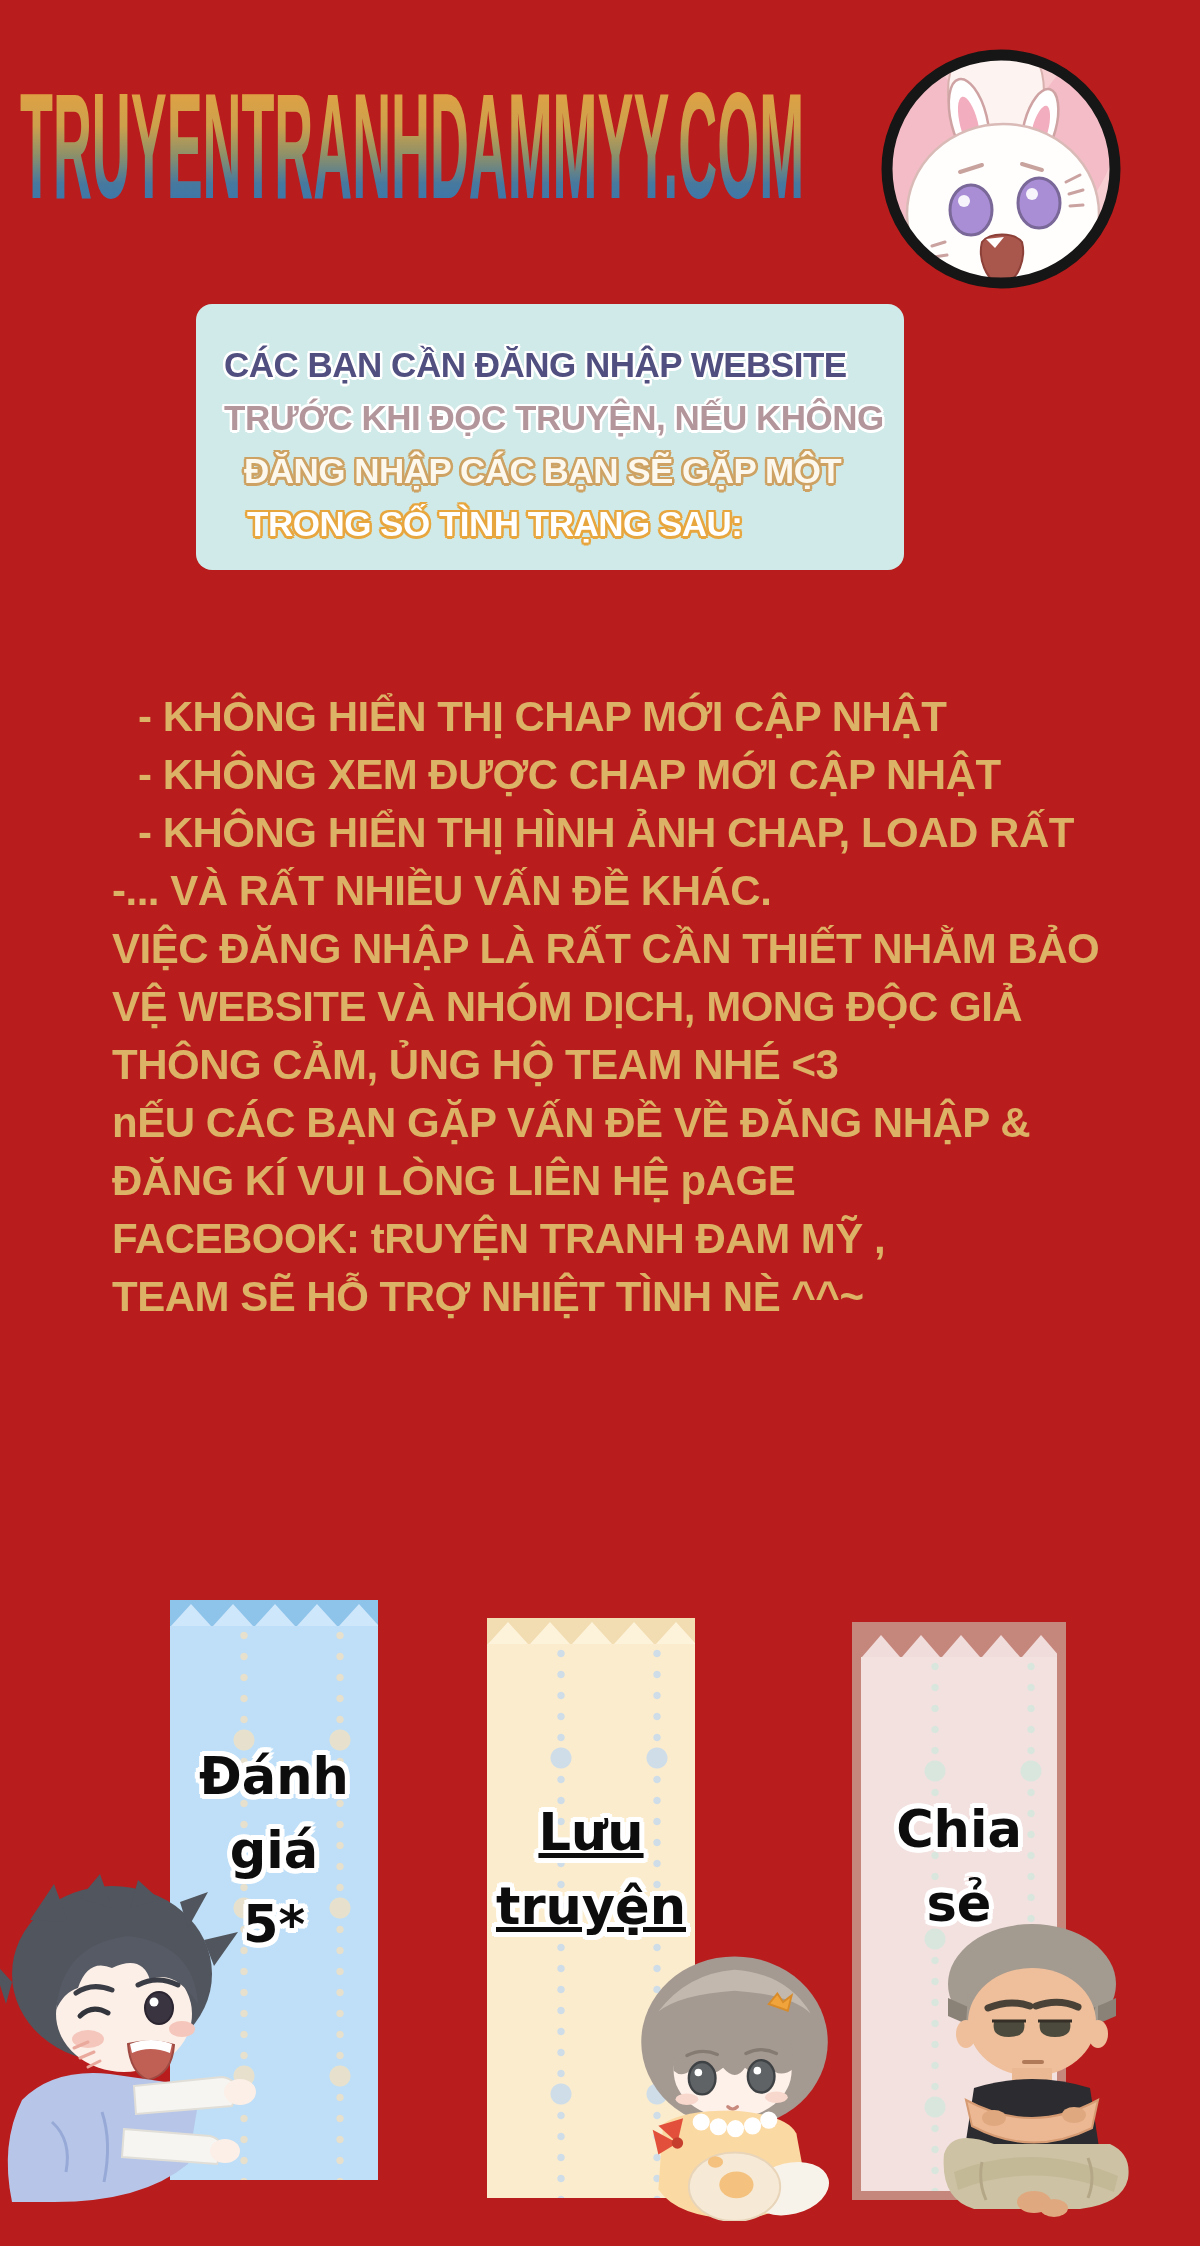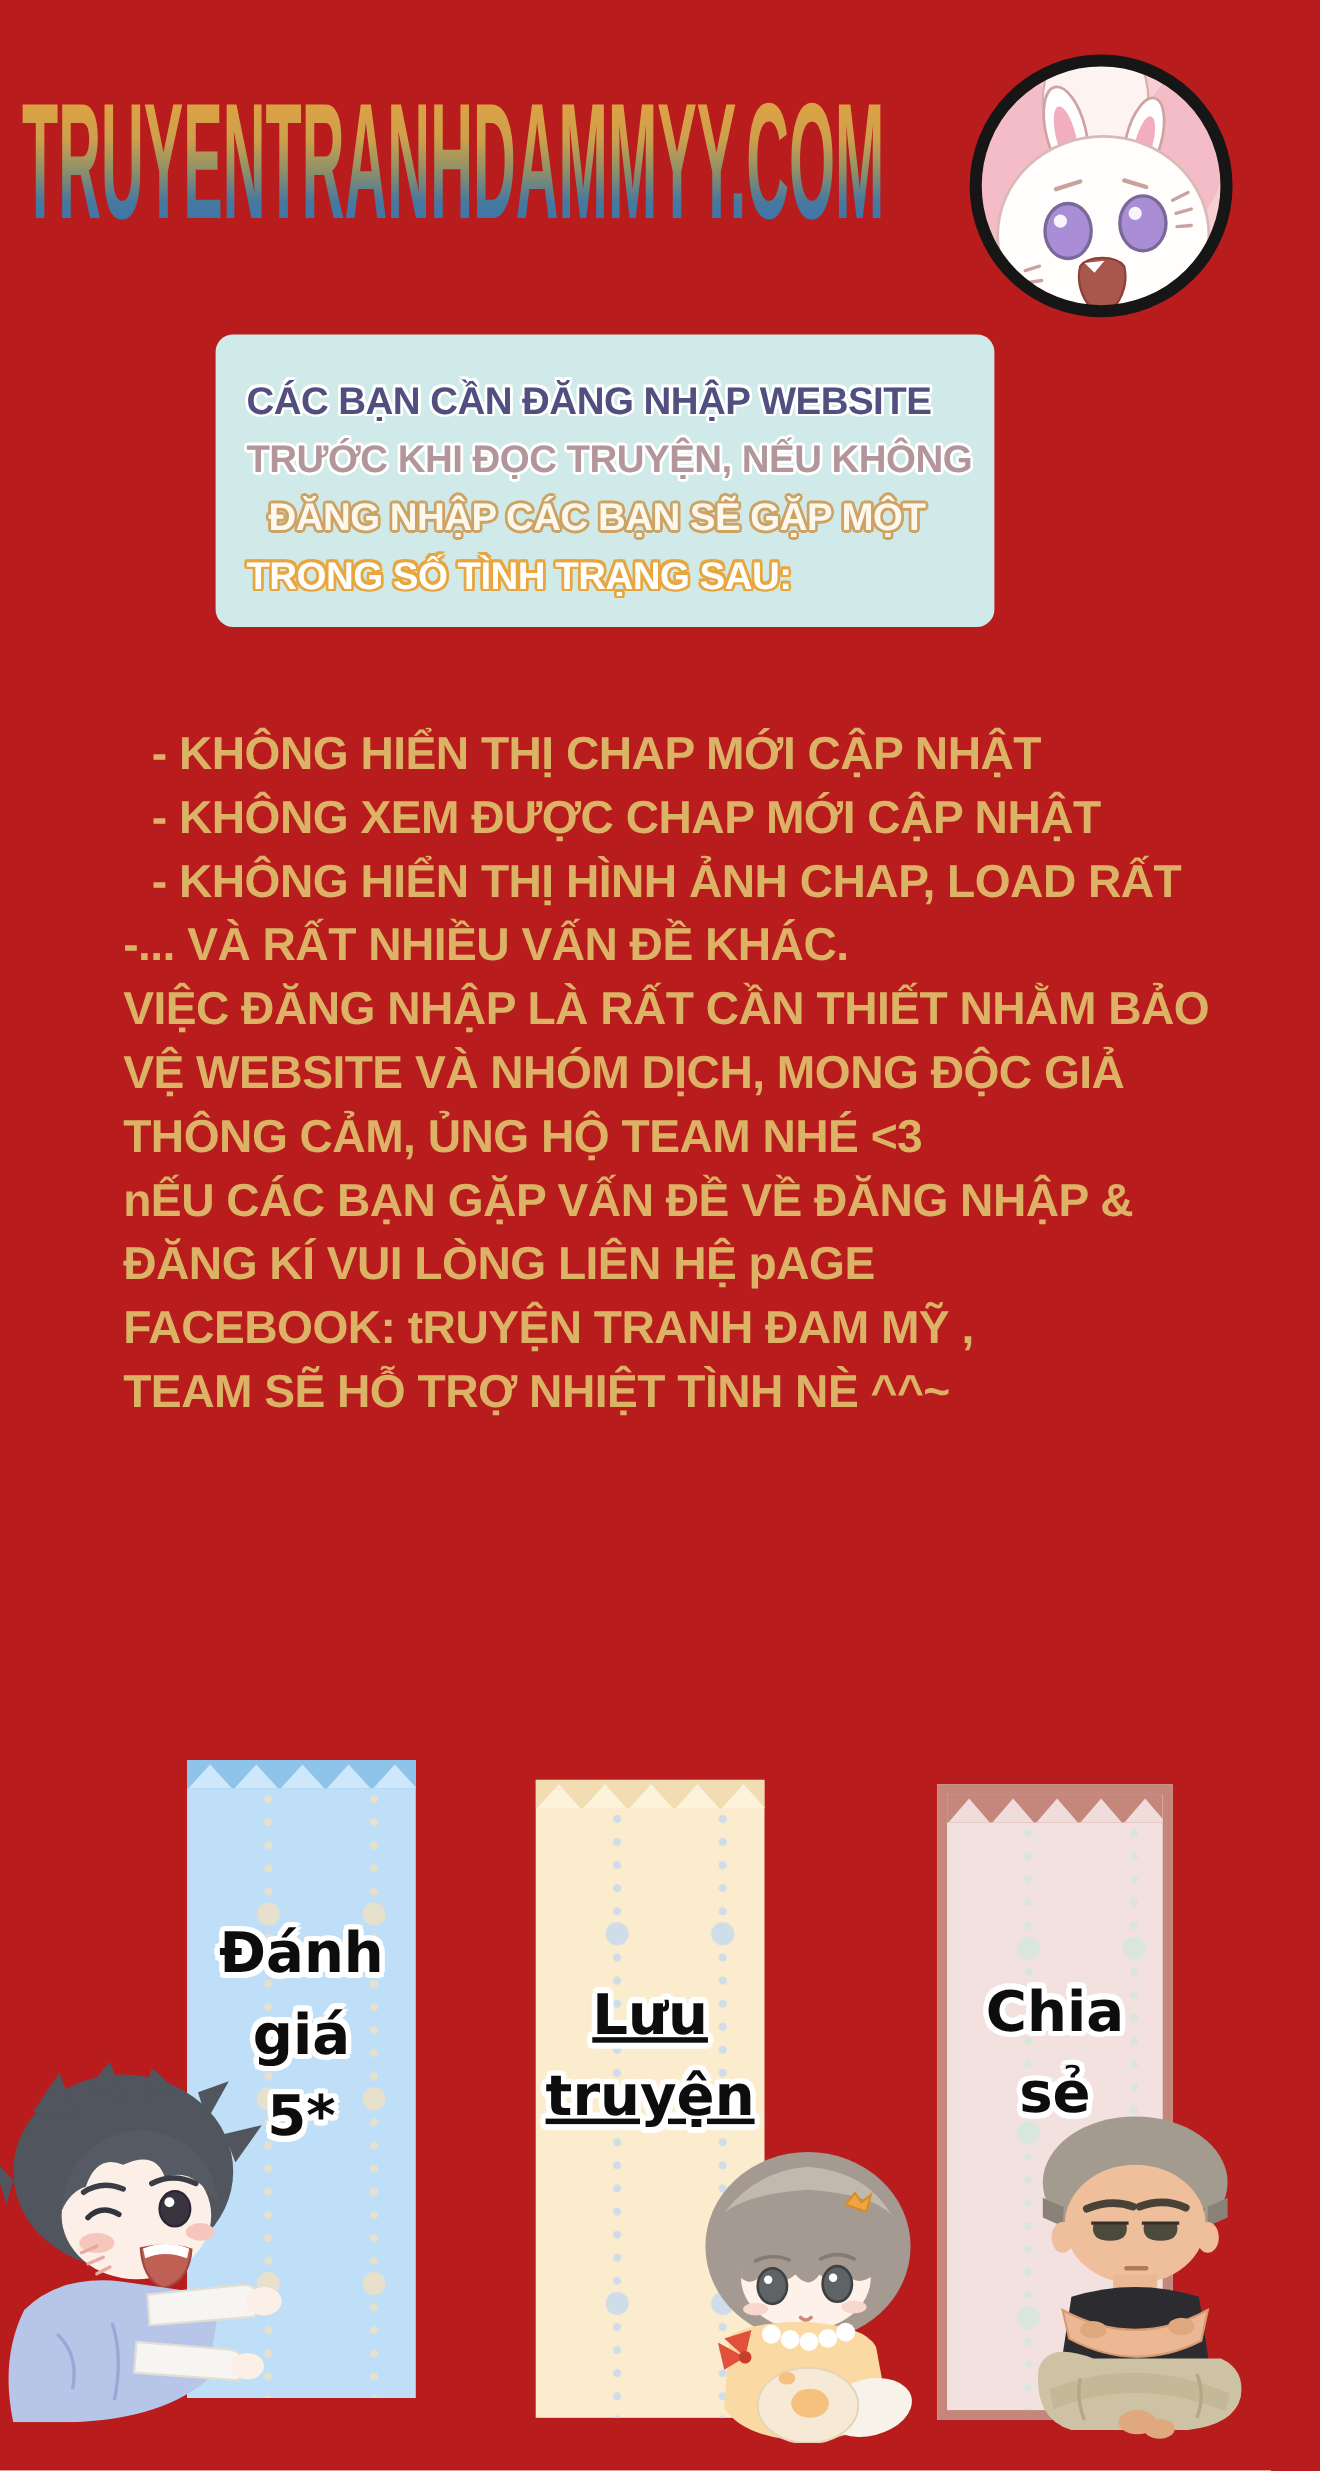--- a/index.html
+++ b/index.html
@@ -16,24 +16,24 @@
               padding:34px 22px 0 28px;}
   .notice-line{font-size:35px;font-weight:bold;line-height:53px;letter-spacing:-0.5px;
                white-space:nowrap;}
   .nl0{color:#514f80;text-shadow:2.5px 0 0 #fff,-2.5px 0 0 #fff,0 2.5px 0 #fff,0 -2.5px 0 #fff,
        2px 2px 0 #fff,-2px 2px 0 #fff,2px -2px 0 #fff,-2px -2px 0 #fff;}
   .nl1{color:#b2969c;text-shadow:2.5px 0 0 #fff,-2.5px 0 0 #fff,0 2.5px 0 #fff,0 -2.5px 0 #fff,
        2px 2px 0 #fff,-2px 2px 0 #fff,2px -2px 0 #fff,-2px -2px 0 #fff;}
   .nl2{color:#fdf8ee;text-shadow:2.5px 0 0 #cda263,-2.5px 0 0 #cda263,0 2.5px 0 #cda263,0 -2.5px 0 #cda263,
        2px 2px 0 #cda263,-2px 2px 0 #cda263,2px -2px 0 #cda263,-2px -2px 0 #cda263;margin-left:20px;}
   .nl3{color:#ffffff;text-shadow:2.5px 0 0 #e8a63e,-2.5px 0 0 #e8a63e,0 2.5px 0 #e8a63e,0 -2.5px 0 #e8a63e,
-       2px 2px 0 #e8a63e,-2px 2px 0 #e8a63e,2px -2px 0 #e8a63e,-2px -2px 0 #e8a63e;}
-
-  
-  .issues{position:absolute;left:112px;top:656px;width:1010px;}
+       2px 2px 0 #e8a63e,-2px 2px 0 #e8a63e,2px -2px 0 #e8a63e,-2px -2px 0 #e8a63e;margin-left:23px;}
+
+  
+  .issues{position:absolute;left:112px;top:688px;width:1010px;}
   .issue-line{font-size:42px;font-weight:bold;line-height:58px;color:#dcb266;
               letter-spacing:-0.5px;white-space:nowrap;}
   .issue-line:nth-child(-n+3){padding-left:26px;}
 
   
   .card{position:absolute;top:1600px;width:208px;height:580px;
         background-color:var(--bg);
         background-image:
           radial-gradient(circle, var(--pat) 10px, transparent 11px),
           radial-gradient(circle, var(--pat) 3.2px, transparent 4.2px);

